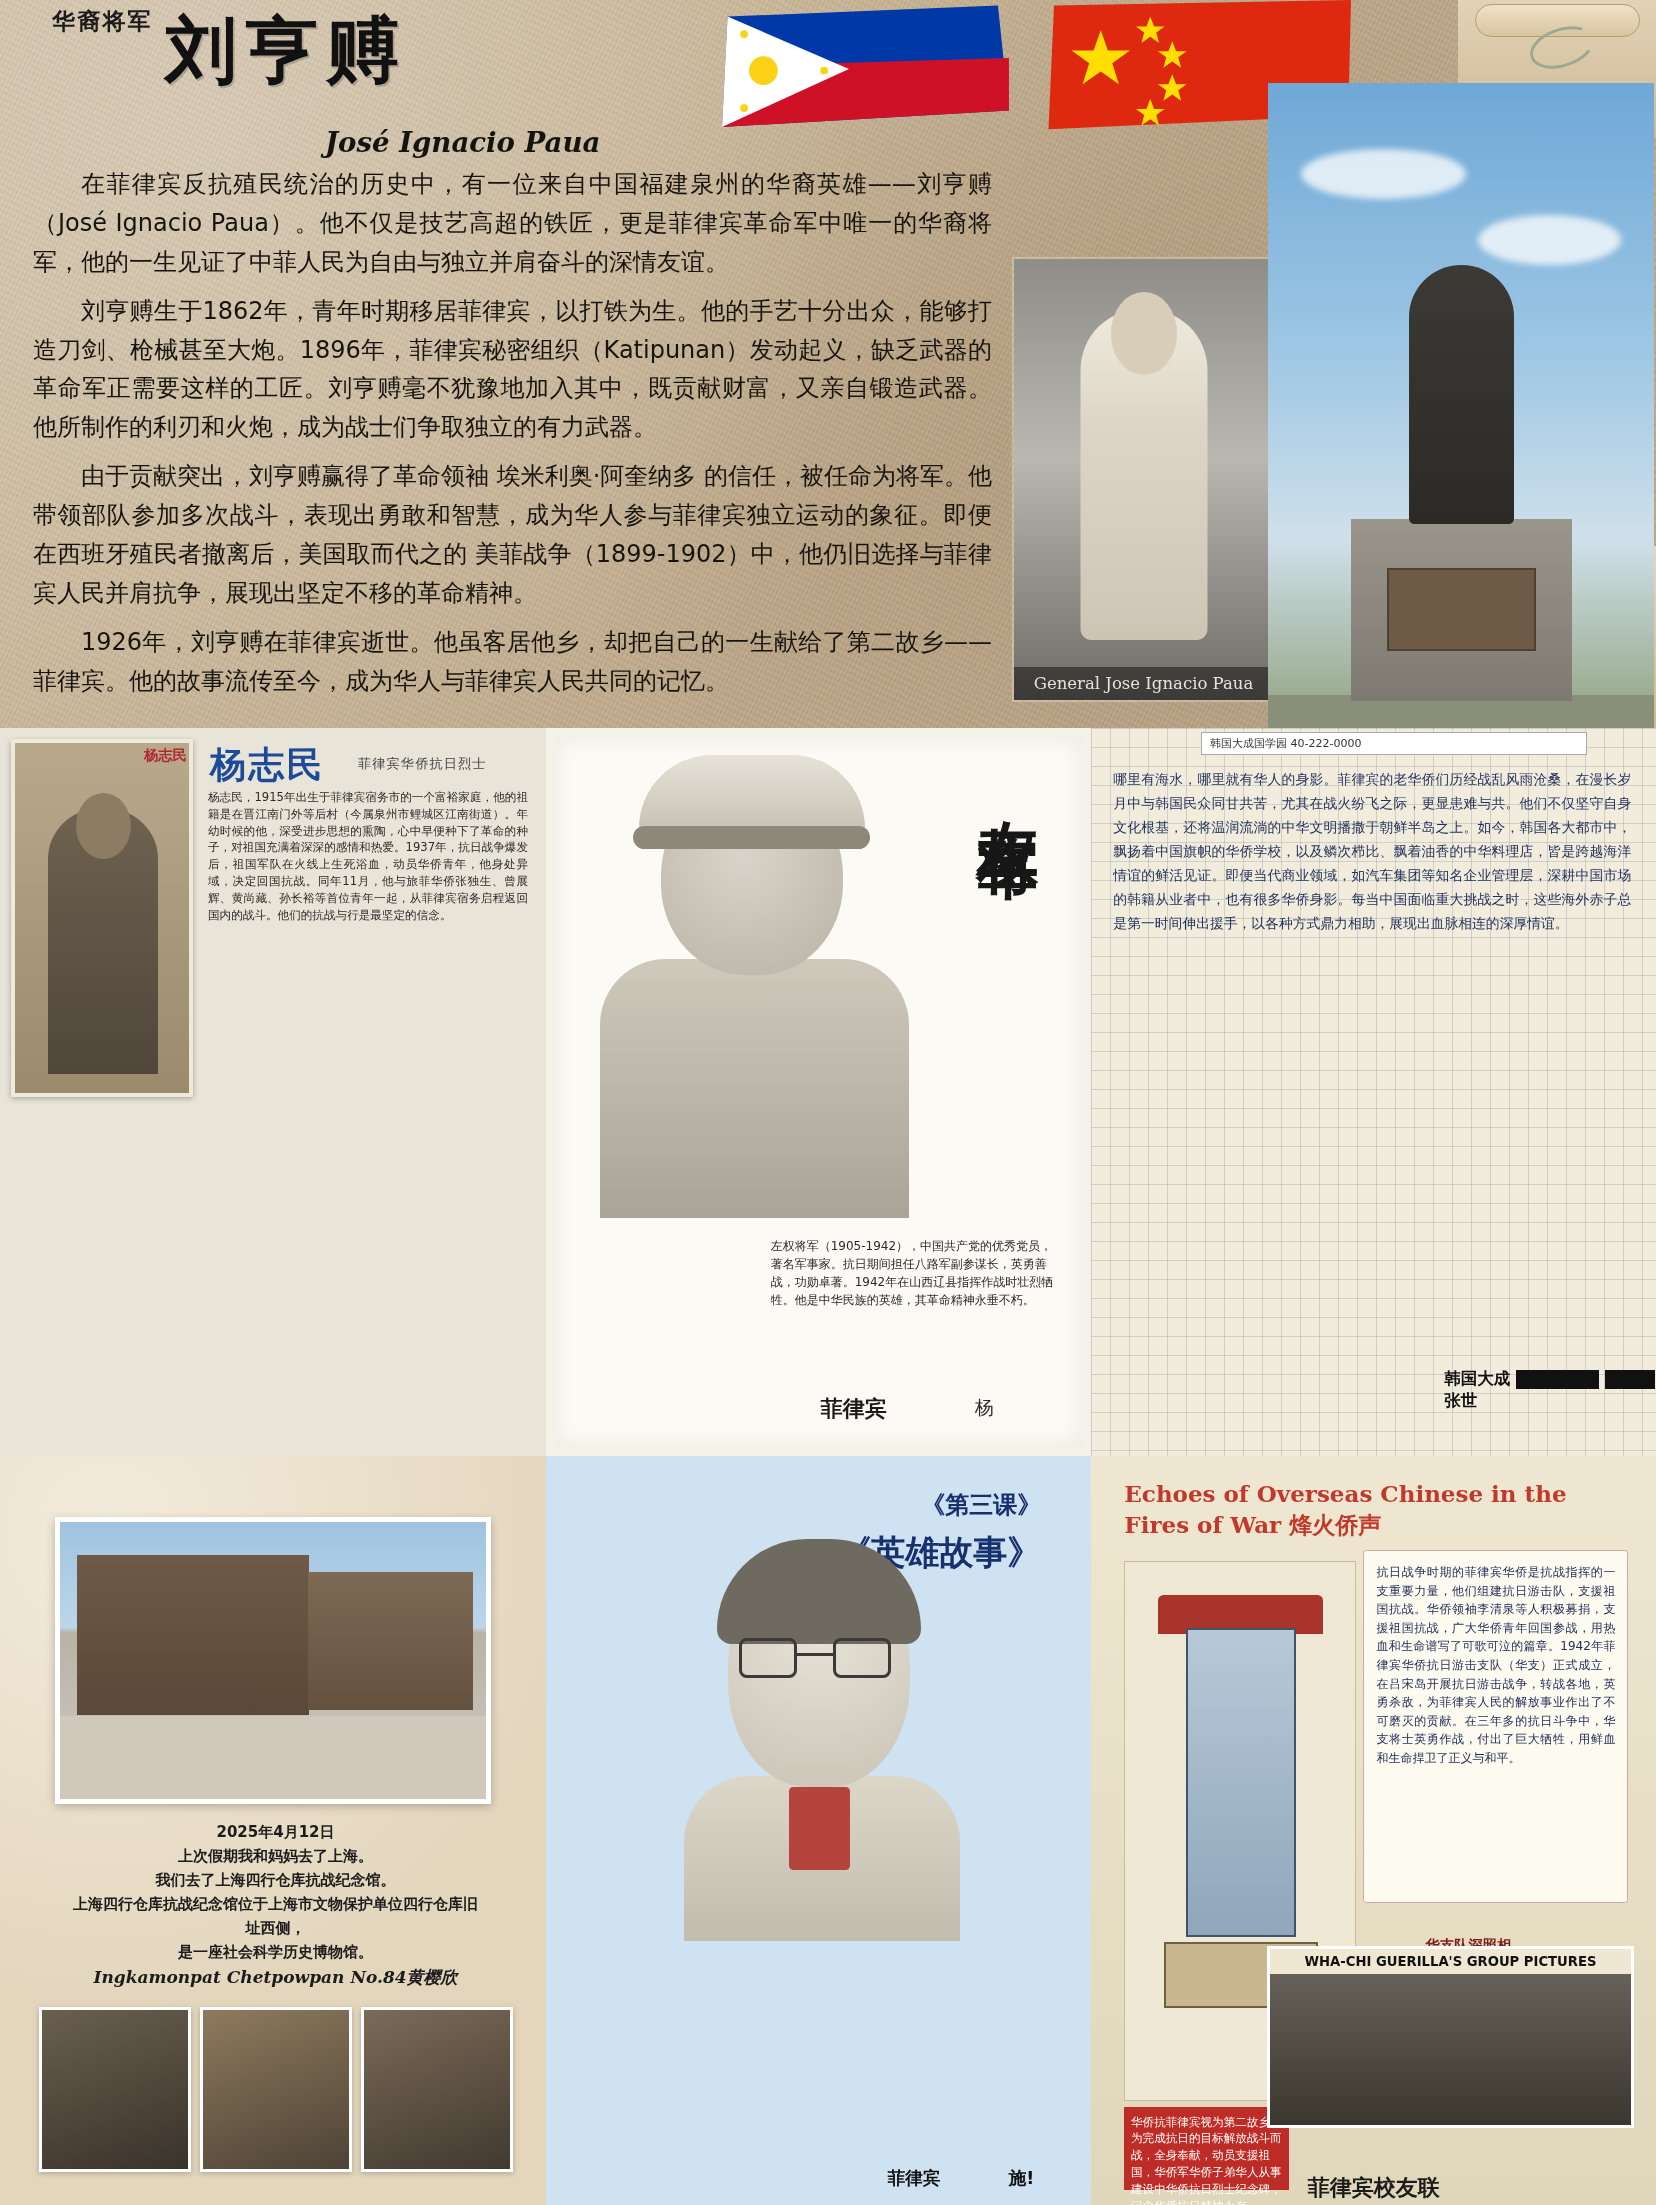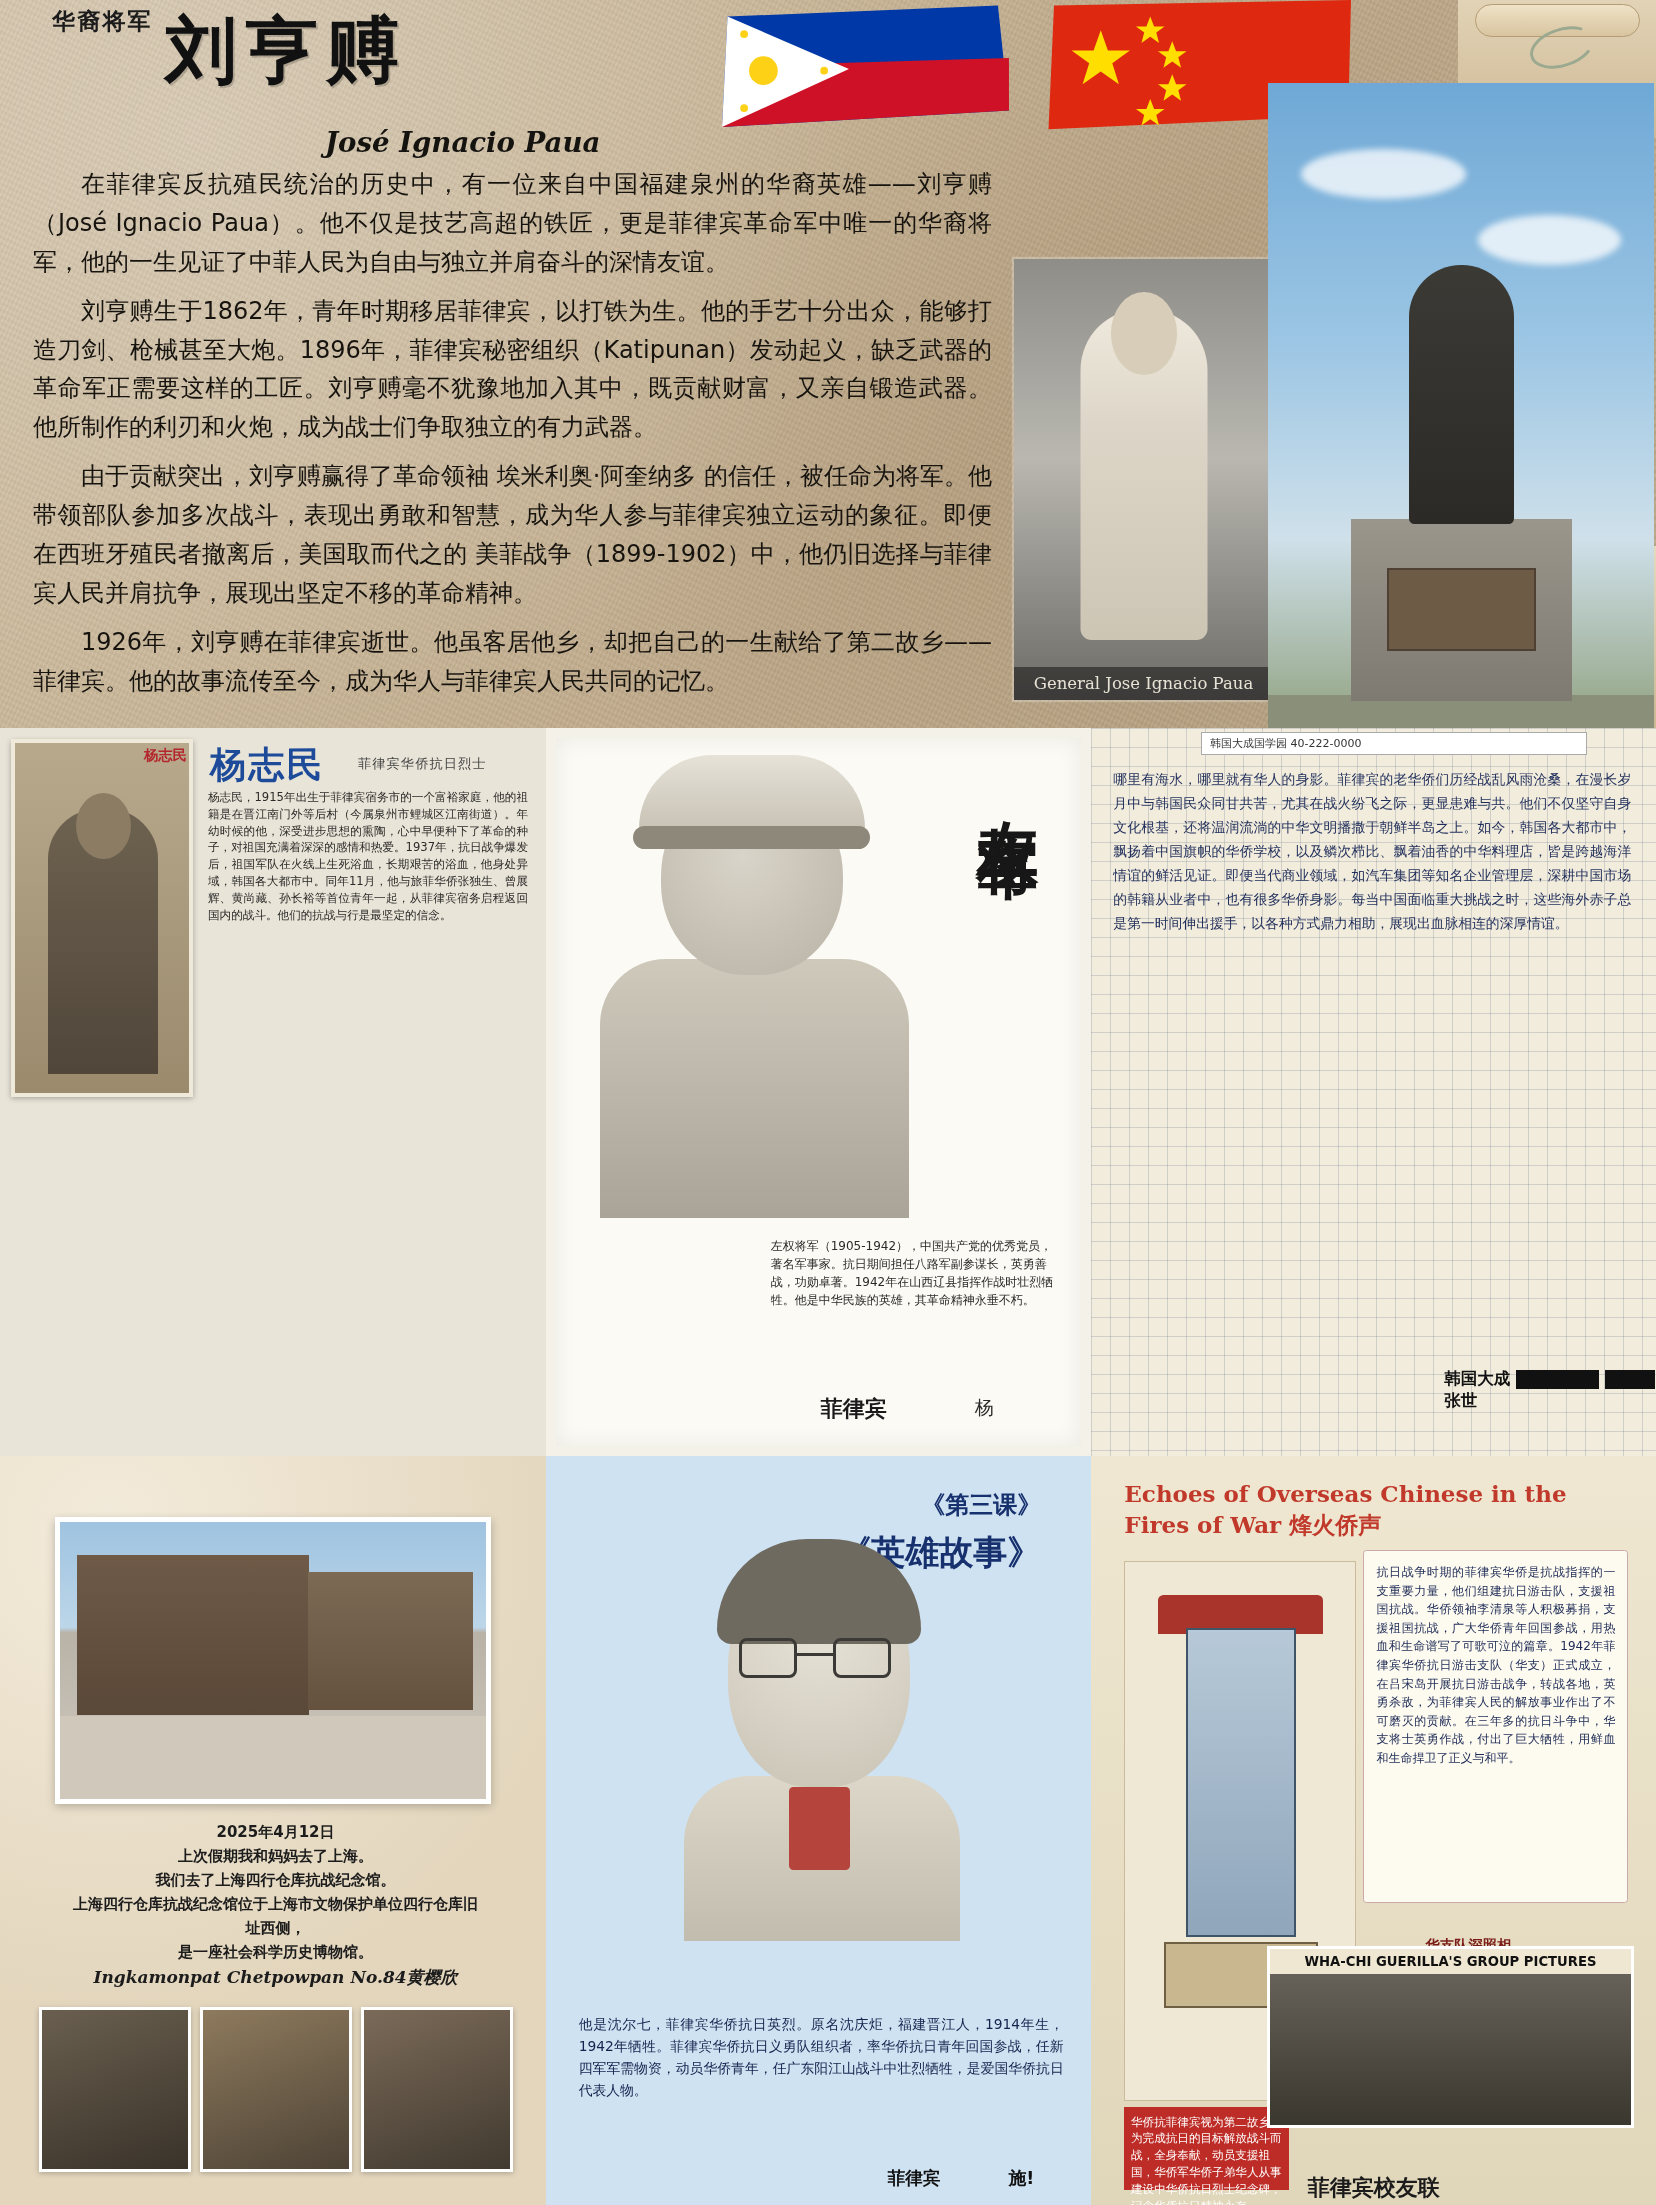--- a/index.html
+++ b/index.html
@@ -392,21 +392,21 @@
   <section class="mid-panel">
 
     <div class="mid-col col-a">
       <div class="oldphoto">
         <div class="op-person"></div>
         <div class="op-head"></div>
         <div class="op-label">杨志民</div>
       </div>
       <div class="art-title">杨志民</div>
       <div class="art-sub">菲律宾华侨抗日烈士</div>
-      <div class="hand-block hb1">杨志民，1915年出生于菲律宾宿务市的一个富裕家庭，他的祖籍是在晋江南门外等后村（今属泉州市鲤城区江南街道）。年幼时候的他，深受进步思想的熏陶，心中早便种下了革命的种子，对祖国充满着深深的感情和热爱。1937年，抗日战争爆发后，祖国军队在火线上生死浴血，长期艰苦的浴血，他身处异域，韩国各大都市中。同年11月，他与旅菲华侨张独生、曾展辉、黄尚藏、孙长裕等首位青年一起，从菲律宾宿务启程返回国内的战斗。他们的抗战与行是最坚定的信念。</div>
+      <div class="hand-block hb1">杨志民，1915年出生于菲律宾宿务市的一个富裕家庭，他的祖籍是在晋江南门外等后村（今属泉州市鲤城区江南街道）。年幼时候的他，深受进步思想的熏陶，心中早便种下了革命的种子，对祖国充满着深深的感情和热爱。1937年，抗日战争爆发后，祖国军队在火线上生死浴血，动员华侨青年，他身处异域，决定回国抗战。同年11月，他与旅菲华侨张独生、曾展辉、黄尚藏、孙长裕等首位青年一起，从菲律宾宿务启程返回国内的战斗。他们的抗战与行是最坚定的信念。</div>
     </div>
 
     <div class="mid-col col-b">
       <div class="draw-frame">
         <div class="pencil-body"></div>
         <div class="pencil-head"></div>
         <div class="pencil-cap"></div>
         <div class="pencil-cap-brim"></div>
         <div class="vtitle">左权将军</div>
         <div class="draw-caption">左权将军（1905-1942），中国共产党的优秀党员，著名军事家。抗日期间担任八路军副参谋长，英勇善战，功勋卓著。1942年在山西辽县指挥作战时壮烈牺牲。他是中华民族的英雄，其革命精神永垂不朽。</div>
@@ -457,21 +457,20 @@
         <div class="l1">《第三课》</div>
         <div class="l2">《英雄故事》</div>
       </div>
       <div class="e-body"></div>
       <div class="e-scarf"></div>
       <div class="e-face"></div>
       <div class="e-hair"></div>
       <div class="e-glass-l"></div>
       <div class="e-glass-r"></div>
       <div class="e-bridge"></div>
-      <div class="e-hand">他是沈尔七，菲律宾华侨抗日英烈。原名沈庆炬，福建晋江人，1914年生，1942年牺牲。菲律宾华侨抗日义勇队组织者，率华侨抗日青年回国参战，任新四军军需物资，动员华侨青年，任广东阳江山战斗中壮烈牺牲，是爱国华侨抗日代表人物。</div>
       <div class="e-sign">菲律宾</div>
       <div class="e-sign2">施!</div>
     </div>
 
     <div class="col-f">
       <div class="f-bg"></div>
       <div class="f-title">Echoes of Overseas Chinese in the Fires of War 烽火侨声</div>
       <div class="f-draw">
         <div class="f-roof"></div>
         <div class="f-monument"></div>

